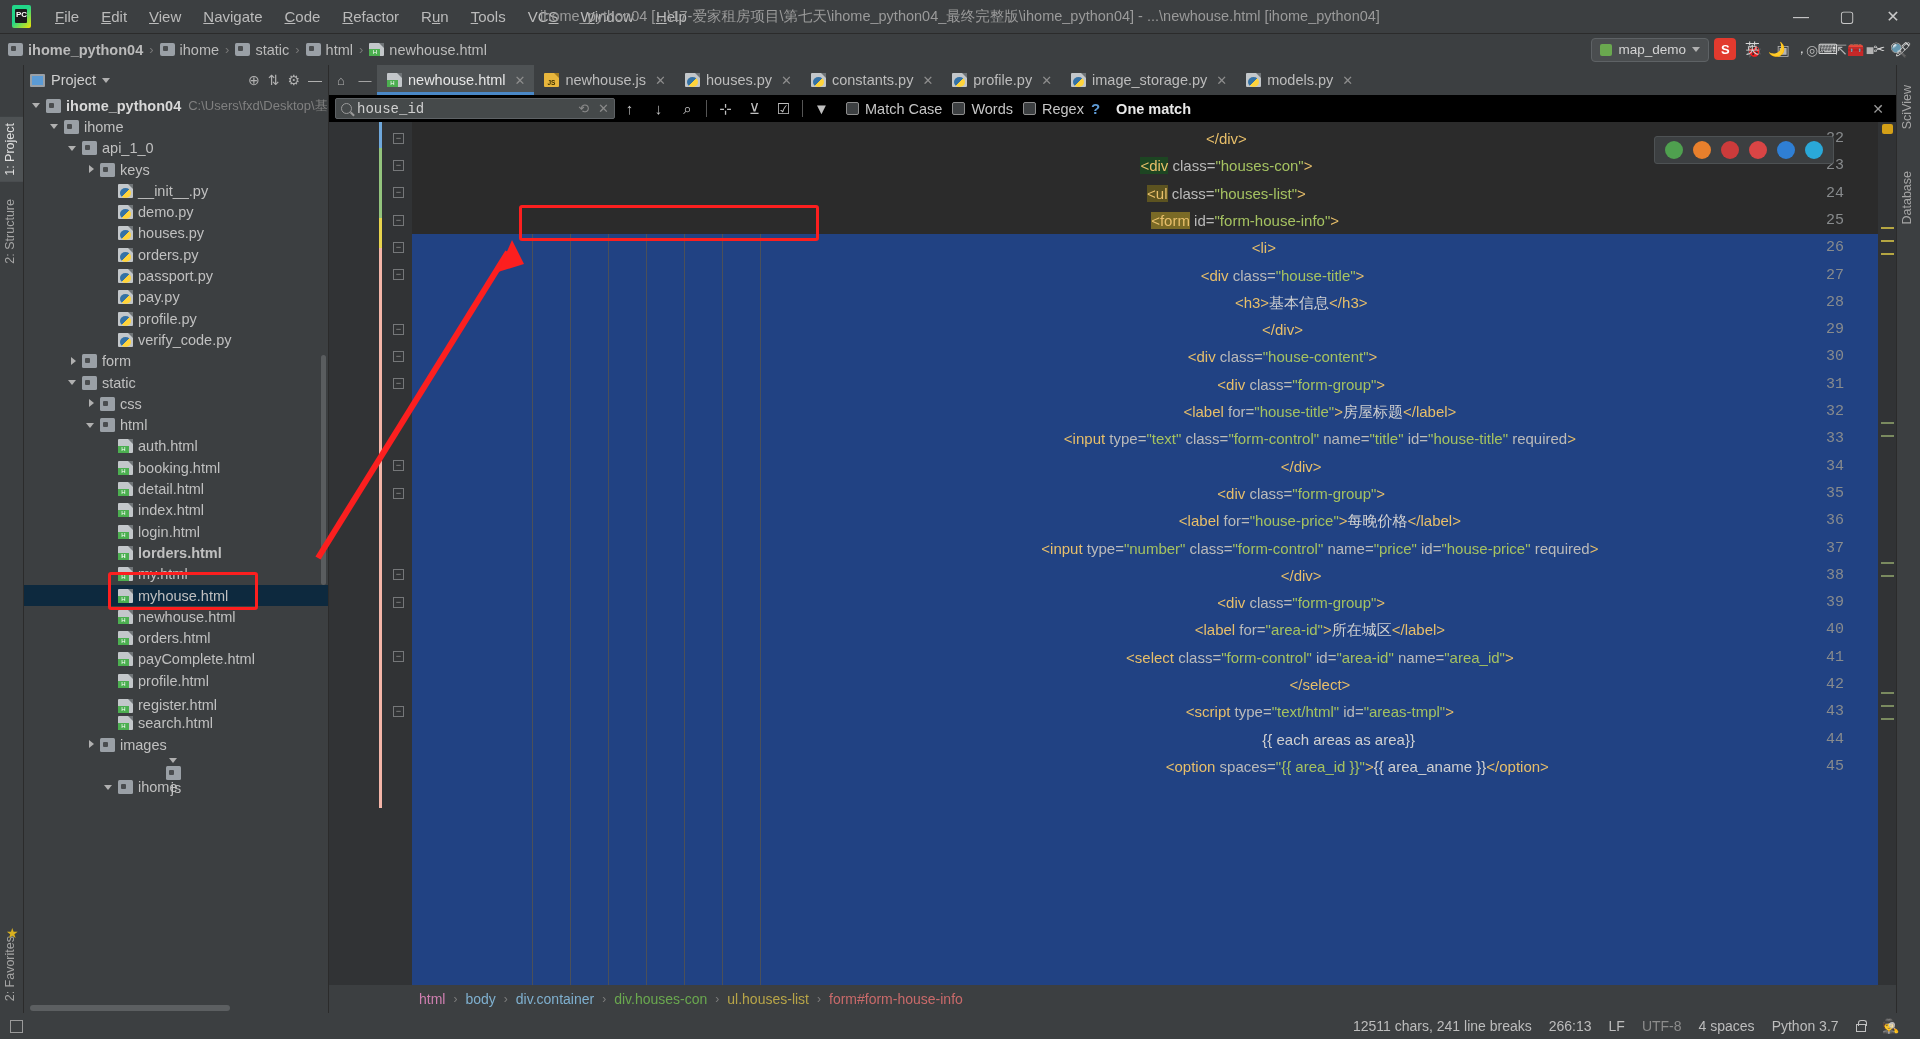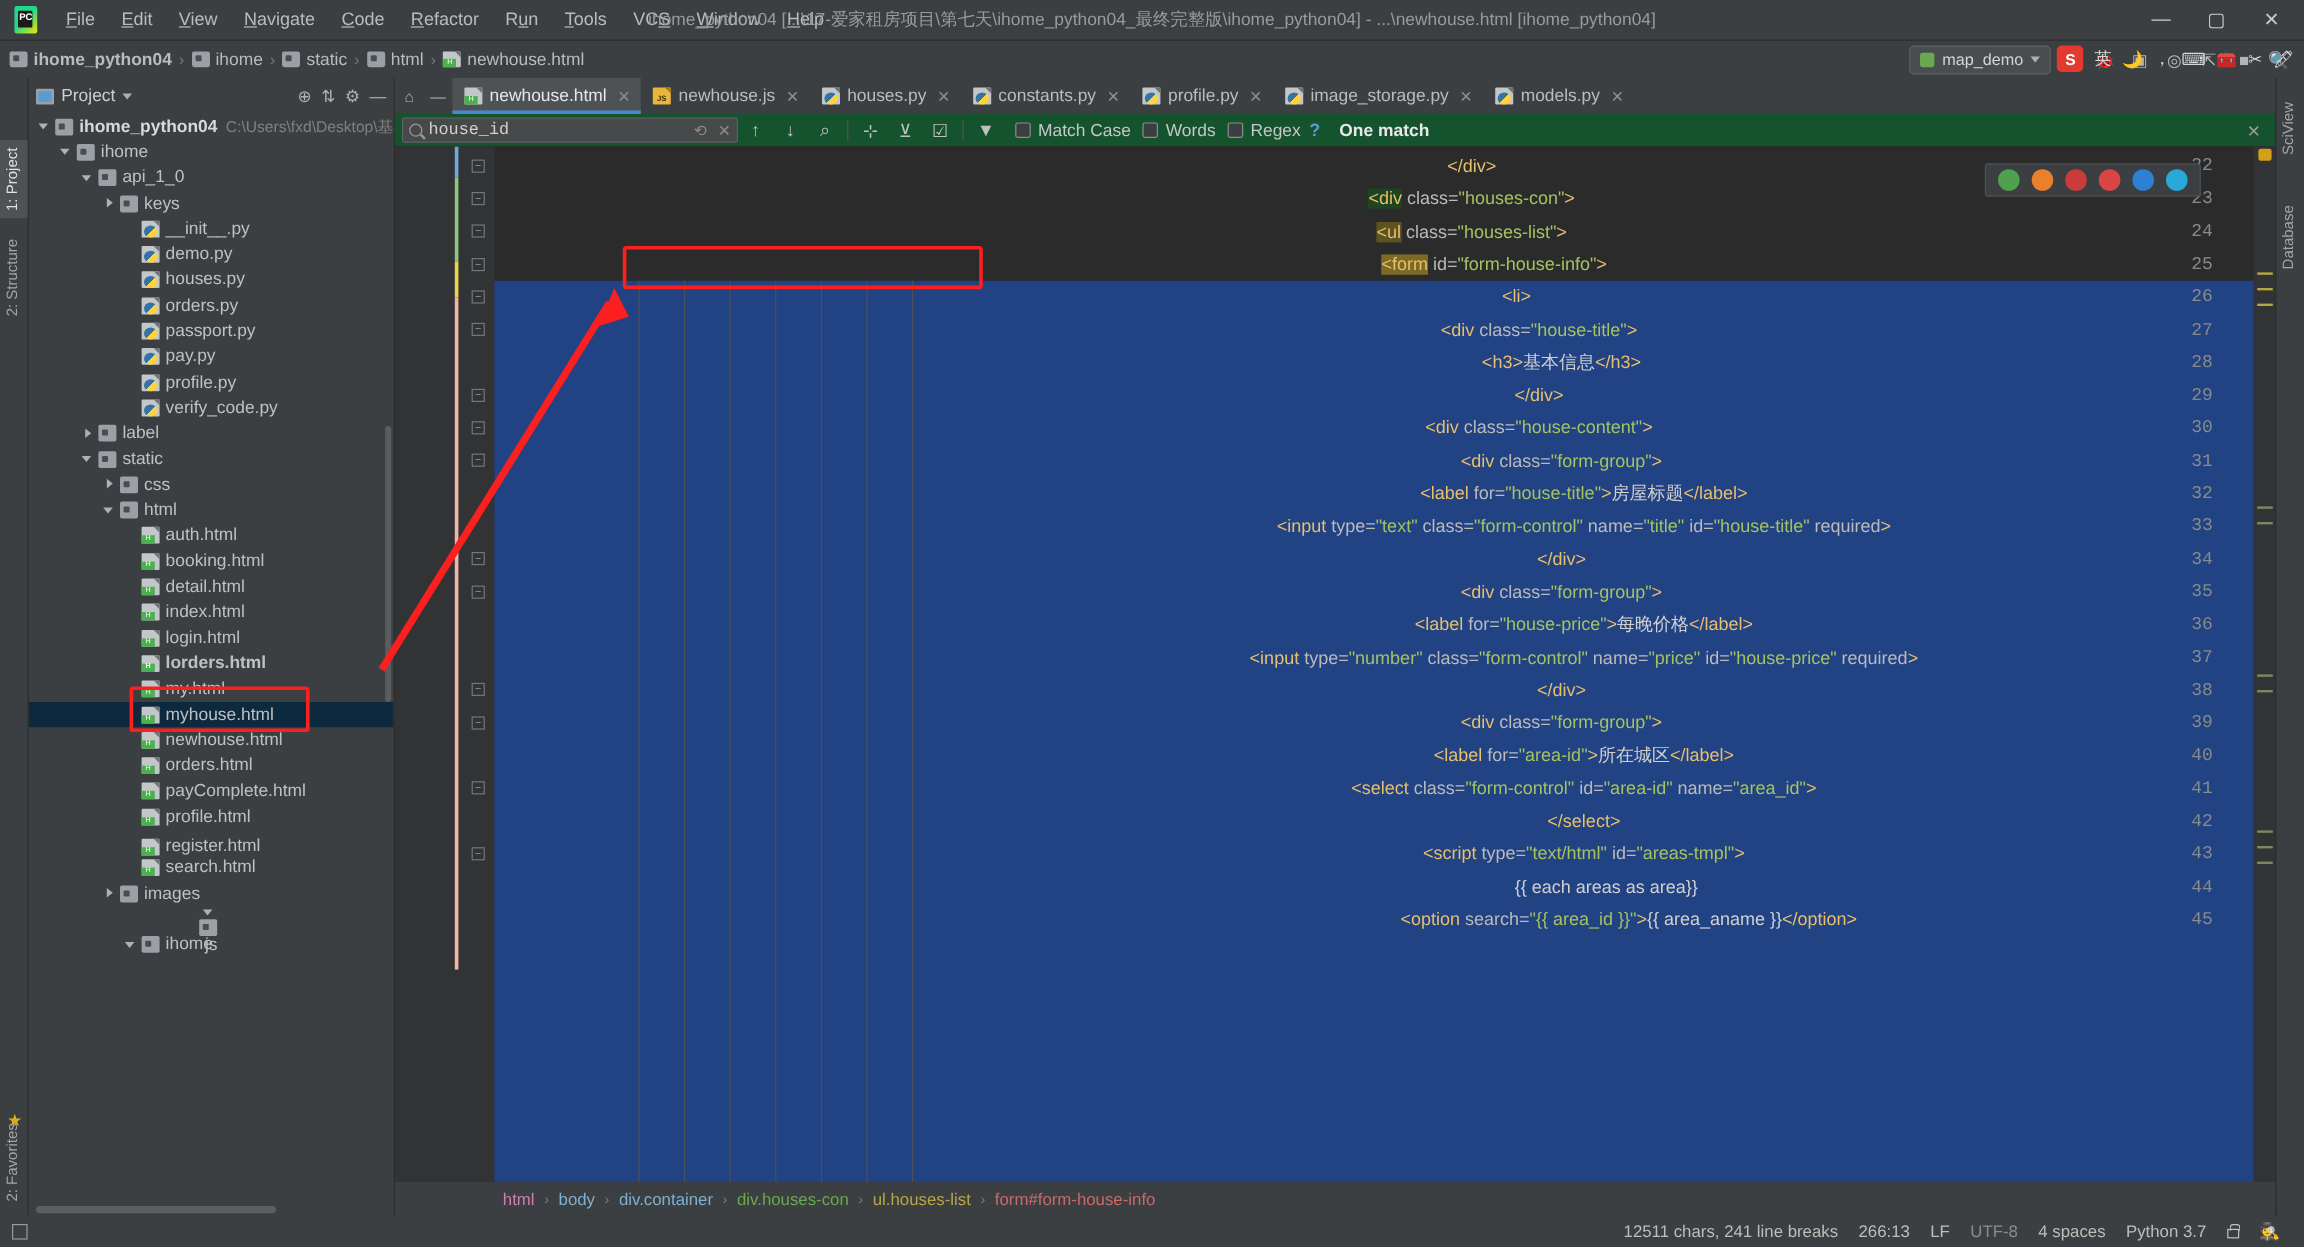--- a/index.html
+++ b/index.html
@@ -105,21 +105,21 @@
     white-space:nowrap; position:relative; cursor:default;
   }
   .tab.active{ background:#4e5254; color:#e6e6e6; }
   .tab.active:after{ content:""; position:absolute; left:0;right:0;bottom:0;height:3px;background:#4a88c7; }
   .tab .x{ color:#8e8e8e; font-size:13px; margin-left:3px;}
   .ico.js{ background:#e8b63c; border-radius:1px;}
   .ico.js:before{content:"";position:absolute;right:0;top:0;border-left:5px solid transparent;border-top:5px solid #a27b1f;}
   .ico.js:after{content:"JS";position:absolute;left:0;bottom:1px;width:14px;color:#3c3000;font-size:6.5px;line-height:7px;text-align:center;font-weight:bold;}
 
   
-  .findbar{ height:27px; background:#14532d; display:flex; align-items:center; gap:0px; padding:0 6px; flex:none; position:relative;}
+  .findbar{ height:27px; background:#000000; display:flex; align-items:center; gap:0px; padding:0 6px; flex:none; position:relative;}
   .findfield{
     width:280px;height:21px;background:#45494a;border:1px solid #5e6265;border-radius:2px;
     display:flex;align-items:center;padding:0 5px;gap:5px;
   }
   .findfield .magn{ width:11px;height:11px;border:1.6px solid #9a9a9a;border-radius:50%;position:relative;flex:none;}
   .findfield .magn:after{content:"";position:absolute;right:-4px;bottom:-2px;width:5px;height:1.6px;background:#9a9a9a;transform:rotate(45deg);}
   .findfield .q{ color:#d0d0d0;font-family:"Liberation Mono",monospace;font-size:14px;}
   .findfield .rt{margin-left:auto;display:flex;gap:9px;color:#8a8a8a;font-size:13px;}
   .fbtn{ width:29px;height:24px;display:flex;align-items:center;justify-content:center;color:#c0c0c0;font-size:15px;}
   .fsep{ width:1px;height:17px;background:#555;margin:0 4px;}
@@ -376,21 +376,21 @@
           <div class="trow" style="top: 234.3px; position: absolute; left: 0px; right: 0px;">
             <span style="width: 80px; flex: 0 0 auto;"></span>
             <span class="arrow "></span>
             <span class="ico py"></span>
             <span class="tlabel">verify_code.py</span>
           </div>
           <div class="trow" style="top: 255.6px; position: absolute; left: 0px; right: 0px;">
             <span style="width: 44px; flex: 0 0 auto;"></span>
             <span class="arrow closed"></span>
             <span class="ico dir"></span>
-            <span class="tlabel">label</span>
+            <span class="tlabel">form</span>
           </div>
           <div class="trow" style="top: 276.9px; position: absolute; left: 0px; right: 0px;">
             <span style="width: 44px; flex: 0 0 auto;"></span>
             <span class="arrow open"></span>
             <span class="ico dir"></span>
             <span class="tlabel">static</span>
           </div>
           <div class="trow" style="top: 298.2px; position: absolute; left: 0px; right: 0px;">
             <span style="width: 62px; flex: 0 0 auto;"></span>
             <span class="arrow closed"></span>
@@ -678,21 +678,21 @@
           <div class="foldmark" style="left: 64px; top: 529.35px;">−</div>
           <div class="cline" style="top: 521.7px; left: 426.8px;"><span class="t-tag">&lt;select</span><span class="t-attr"> class=</span><span class="t-str">"form-control"</span><span class="t-attr"> id=</span><span class="t-str">"area-id"</span><span class="t-attr"> name=</span><span class="t-str">"area_id"</span><span class="t-tag">&gt;</span></div>
           <div class="lineno" style="top: 549px; line-height: 27.3px;">42</div>
           <div class="cline" style="top: 549px; left: 426.8px;"><span class="t-tag">&lt;/select&gt;</span></div>
           <div class="lineno" style="top: 576.3px; line-height: 27.3px;">43</div>
           <div class="foldmark" style="left: 64px; top: 583.95px;">−</div>
           <div class="cline" style="top: 576.3px; left: 426.8px;"><span class="t-tag">&lt;script</span><span class="t-attr"> type=</span><span class="t-str">"text/html"</span><span class="t-attr"> id=</span><span class="t-str">"areas-tmpl"</span><span class="t-tag">&gt;</span></div>
           <div class="lineno" style="top: 603.6px; line-height: 27.3px;">44</div>
           <div class="cline" style="top: 603.6px; left: 464.2px;"><span class="t-txt">{{ each areas as area}}</span></div>
           <div class="lineno" style="top: 630.9px; line-height: 27.3px;">45</div>
-          <div class="cline" style="top: 630.9px; left: 501.6px;"><span class="t-tag">&lt;option</span><span class="t-attr"> search=</span><span class="t-str">"{{ area_id }}"</span><span class="t-tag">&gt;</span><span class="t-txt">{{ area_aname }}</span><span class="t-tag">&lt;/option&gt;</span></div>
+          <div class="cline" style="top: 630.9px; left: 501.6px;"><span class="t-tag">&lt;option</span><span class="t-attr"> spaces=</span><span class="t-str">"{{ area_id }}"</span><span class="t-tag">&gt;</span><span class="t-txt">{{ area_aname }}</span><span class="t-tag">&lt;/option&gt;</span></div>
         </div>
 
       <div class="editcrumb" id="editcrumb">
           <span style="color: rgb(207, 127, 176);">html</span>
           <span class="ecs">›</span>
           <span style="color: rgb(127, 176, 207);">body</span>
           <span class="ecs">›</span>
           <span style="color: rgb(127, 176, 207);">div.container</span>
           <span class="ecs">›</span>
           <span style="color: rgb(106, 168, 79);">div.houses-con</span>

